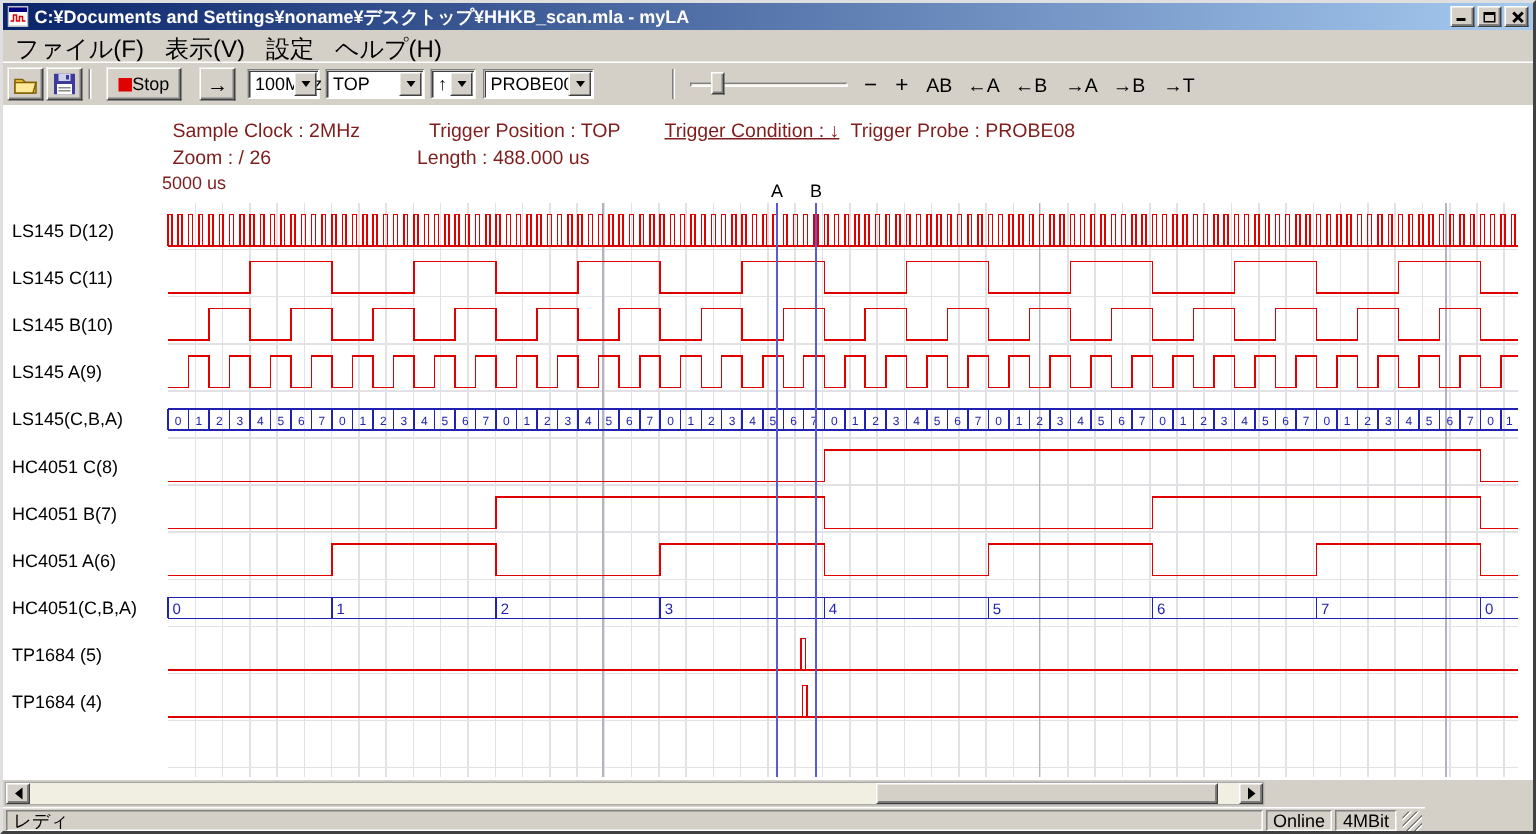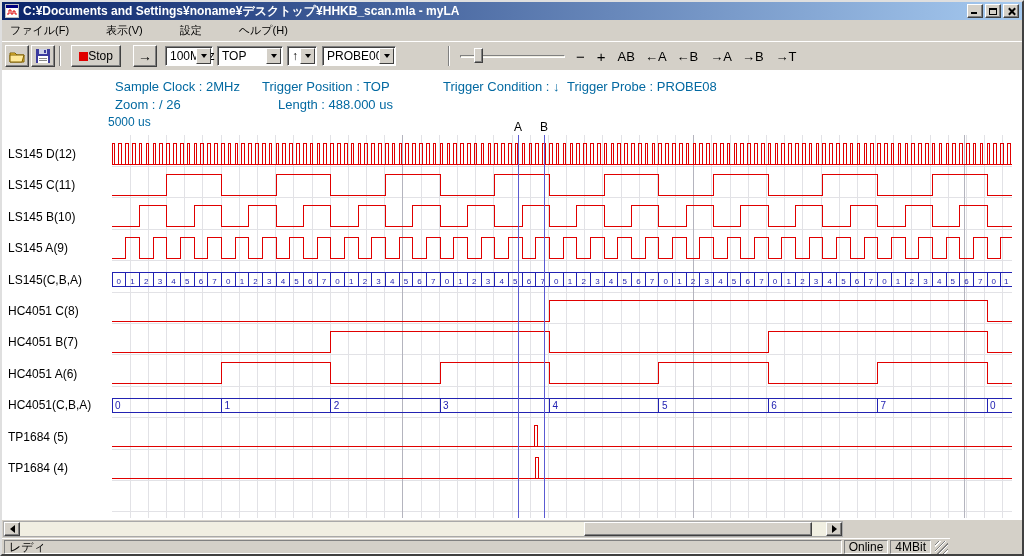--- a/index.html
+++ b/index.html
@@ -16,22 +16,22 @@
   .wbtns{display:flex;gap:2px;margin-right:1px;}
   .wbtn{width:16px;height:14px;background:#d4d0c8;border:1px solid;border-color:#fff #404040 #404040 #fff;
     box-shadow:inset -1px -1px 0 #808080;display:flex;align-items:center;justify-content:center;position:relative;}
   .glyph-min{width:6px;height:2px;background:#000;position:absolute;left:3px;bottom:3px;}
   .glyph-max{width:8px;height:7px;border:1px solid #000;border-top:2px solid #000;}
   .glyph-close{position:relative;width:9px;height:9px;}
   .glyph-close::before,.glyph-close::after{content:"";position:absolute;left:4px;top:0;width:2px;height:9px;background:#000;}
   .glyph-close::before{transform:rotate(45deg);}
   .glyph-close::after{transform:rotate(-45deg);}
   
-  .menubar{position:absolute;left:0;top:18px;width:1020px;height:21px;display:flex;align-items:center;
-    font-size:11px;padding-left:1px;background:#d4d0c8;gap:23px;}
+  .menubar{position:absolute;left:0;top:18px;width:1020px;height:21px;display:flex;
+    font-size:16px;padding-left:1px;background:#d4d0c8;}
   .menu-item{padding:3px 7px;}
   
   .toolbar{position:absolute;left:0;top:39px;width:1020px;height:29px;display:flex;align-items:center;
     padding-left:3px;background:#d4d0c8;border-top:1px solid #fff;}
   .tbtn{height:22px;background:#d4d0c8;border:1px solid;border-color:#fff #404040 #404040 #fff;
     box-shadow:inset -1px -1px 0 #808080;display:flex;align-items:center;justify-content:center;font-size:12px;}
   .icnbtn{width:24px;}
   .tsep{width:2px;height:20px;border-left:1px solid #808080;border-right:1px solid #fff;margin:0 4px;}
   .stopbtn{width:50px;margin-left:6px;gap:0;}
   .stopsq{width:9px;height:9px;background:#e00000;display:inline-block;}
@@ -50,24 +50,24 @@
   .sep2{margin-left:52px;}
   .slider{width:105px;height:18px;position:relative;margin-left:6px;}
   .slider .track{position:absolute;left:0;right:0;top:8px;height:3px;
     border:1px solid;border-color:#808080 #fff #fff #808080;background:#efede2;}
   .slider .thumb{position:absolute;left:14px;top:1px;width:9px;height:15px;background:#d4d0c8;
     border:1px solid;border-color:#fff #404040 #404040 #fff;box-shadow:inset -1px -1px 0 #808080;}
   .flatbtn{background:transparent;border:none;font-size:13px;padding:2px 3px;font-family:"Liberation Sans",sans-serif;}
   .mB{margin-left:6px;}.mS{margin-left:4px;}
   
   .client{position:absolute;left:0;top:68px;width:1020px;height:450px;background:#fff;}
-  .infotext{position:absolute;font-size:13px;color:#0369a1;white-space:nowrap;}
+  .infotext{position:absolute;font-size:13px;color:#7f1d1d;white-space:nowrap;}
   .i-sc{left:113px;top:9px;}
-  .i-tp{left:260px;top:9px;}
-  .i-tc{left:441px;top:9px;}
+  .i-tp{left:284px;top:9px;}
+  .i-tc{left:441px;top:9px;text-decoration:underline;}
   .i-pr{left:545px;top:9px;margin-left:20px;}
   .i-zm{left:113px;top:27px;}
   .i-ln{left:276px;top:27px;}
   .i-td{left:82px;top:45px;font-size:12px;margin-left:24px;}
   #wave-svg{position:absolute;left:0;top:50px;}
   #wave-svg text{font-family:"Liberation Sans",sans-serif;}
   #wave-svg path,#wave-svg line{shape-rendering:crispEdges;}
   
   .scrollrow{position:absolute;left:0;top:518px;width:1020px;height:18px;background:#d4d0c8;}
   .hscroll{position:absolute;left:1px;top:1px;width:840px;height:16px;background:#f1efe2;

